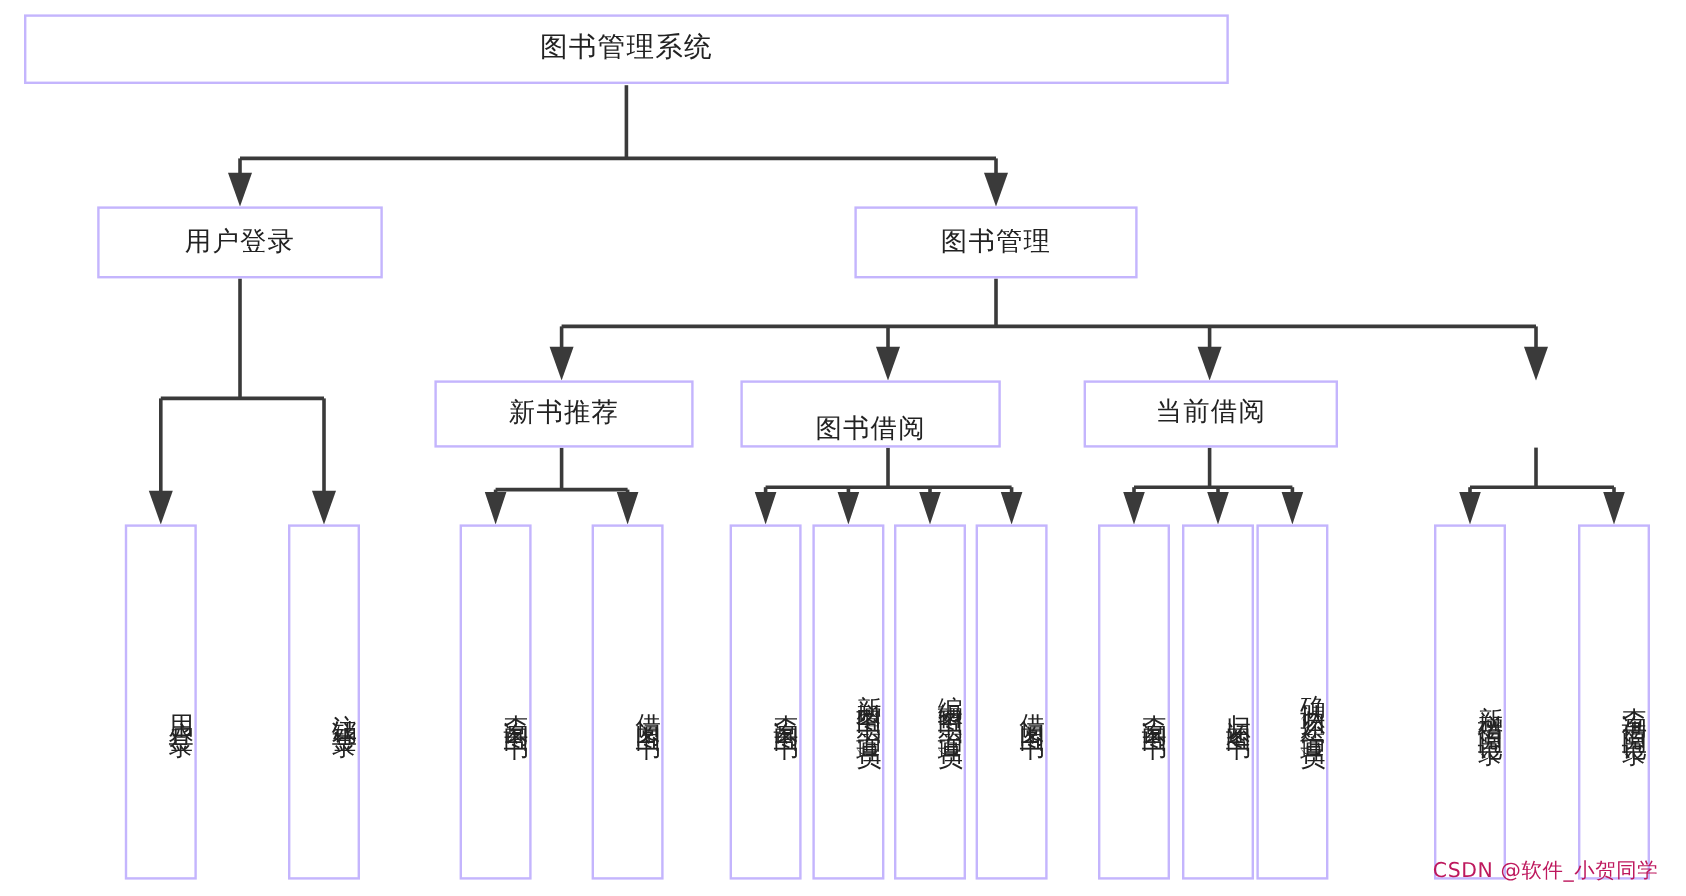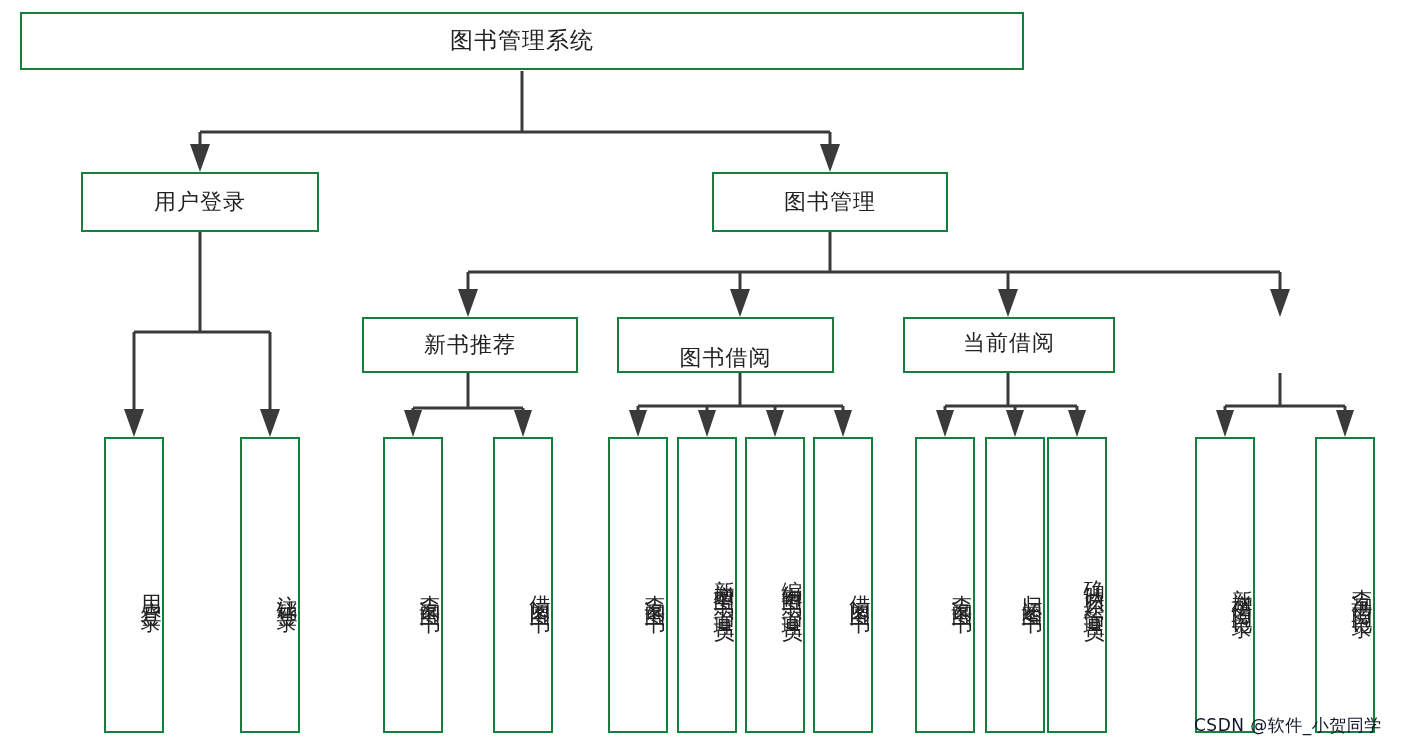--- a/index.html
+++ b/index.html
@@ -21,21 +21,21 @@
     position: absolute;
     left: 0;
     top: 0;
     width: 1405px;
     height: 747px;
     pointer-events: none;
   }
   .node {
     position: absolute;
     box-sizing: border-box;
-    border: 2px solid #15803d;
+    border: 2px solid #c4b5fd;
     background: #ffffff;
     display: flex;
     align-items: center;
     justify-content: center;
     color: #222222;
   }
   .node-h {
     font-size: 22px;
     letter-spacing: 1px;
     line-height: 1.2;
@@ -56,21 +56,21 @@
     text-align: center;
   }
   .node-v > .vtext {
     writing-mode: vertical-rl;
     text-orientation: upright;
     display: block;
   }
   .watermark {
     position: absolute;
     font-size: 17px;
-    color: #0f172a;
+    color: #be185d;
     white-space: nowrap;
     letter-spacing: 0.5px;
   }
 </style>
 </head>
 <body>
 
 <div id="canvas">
 
   <svg class="edges" viewBox="0 0 1405 747">

